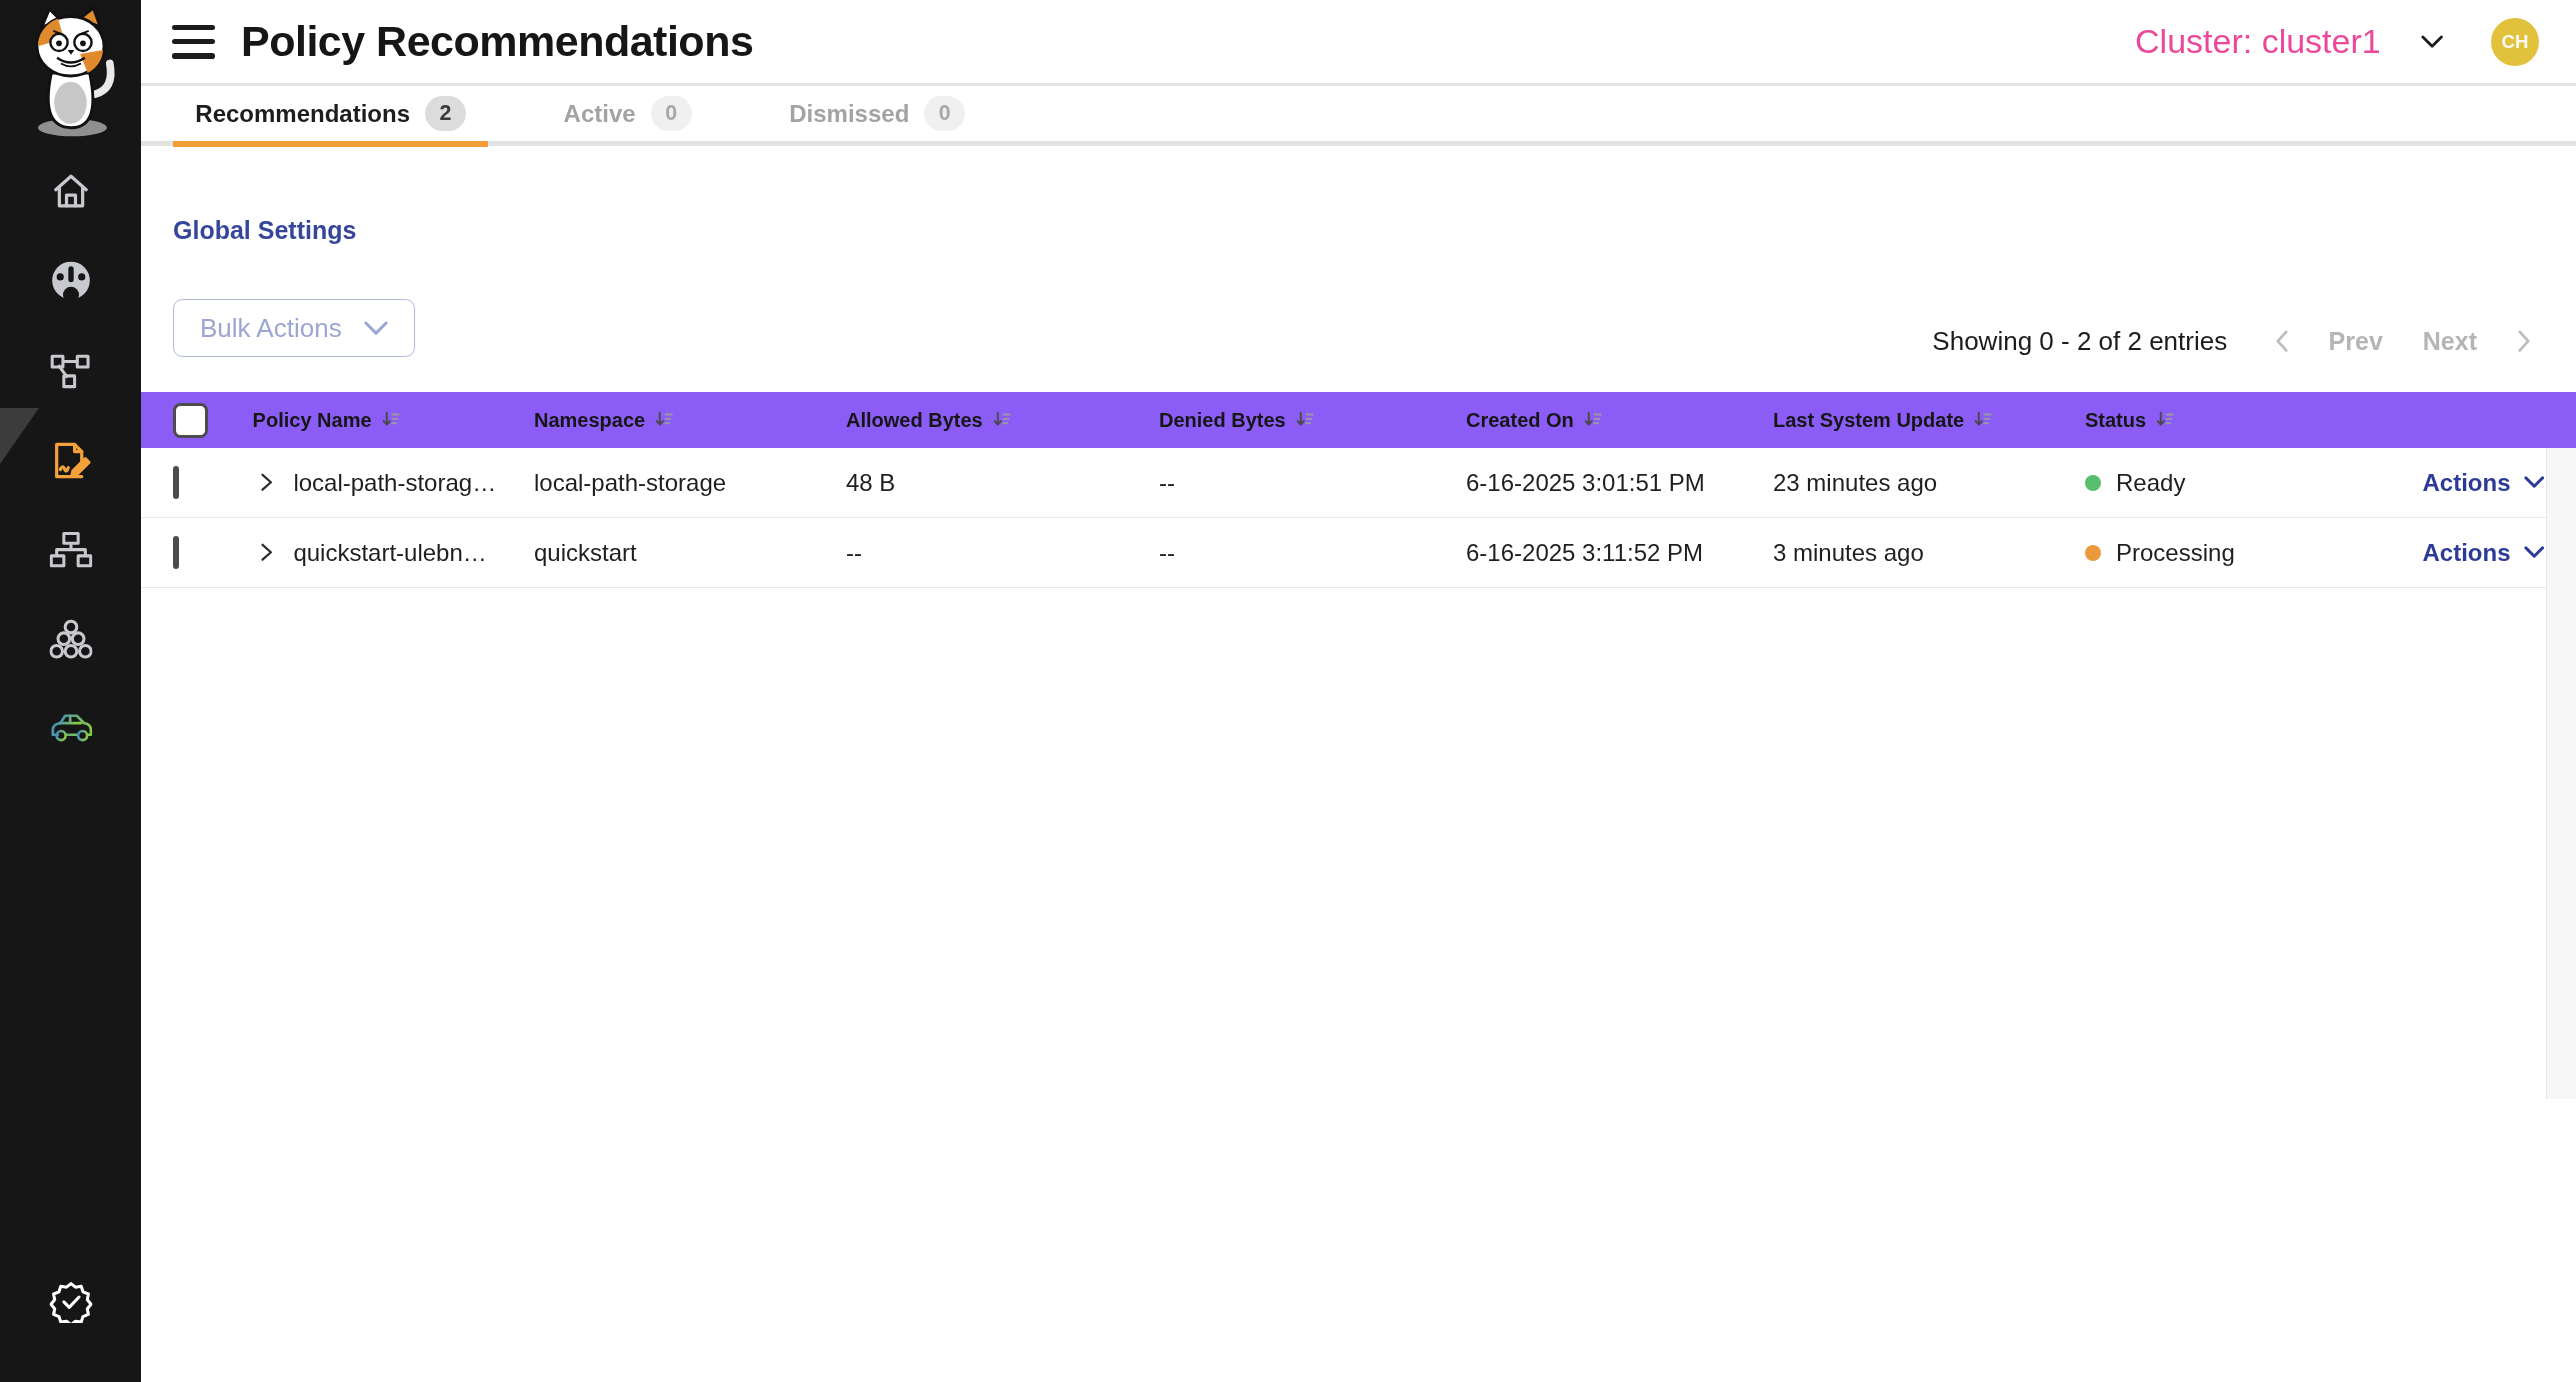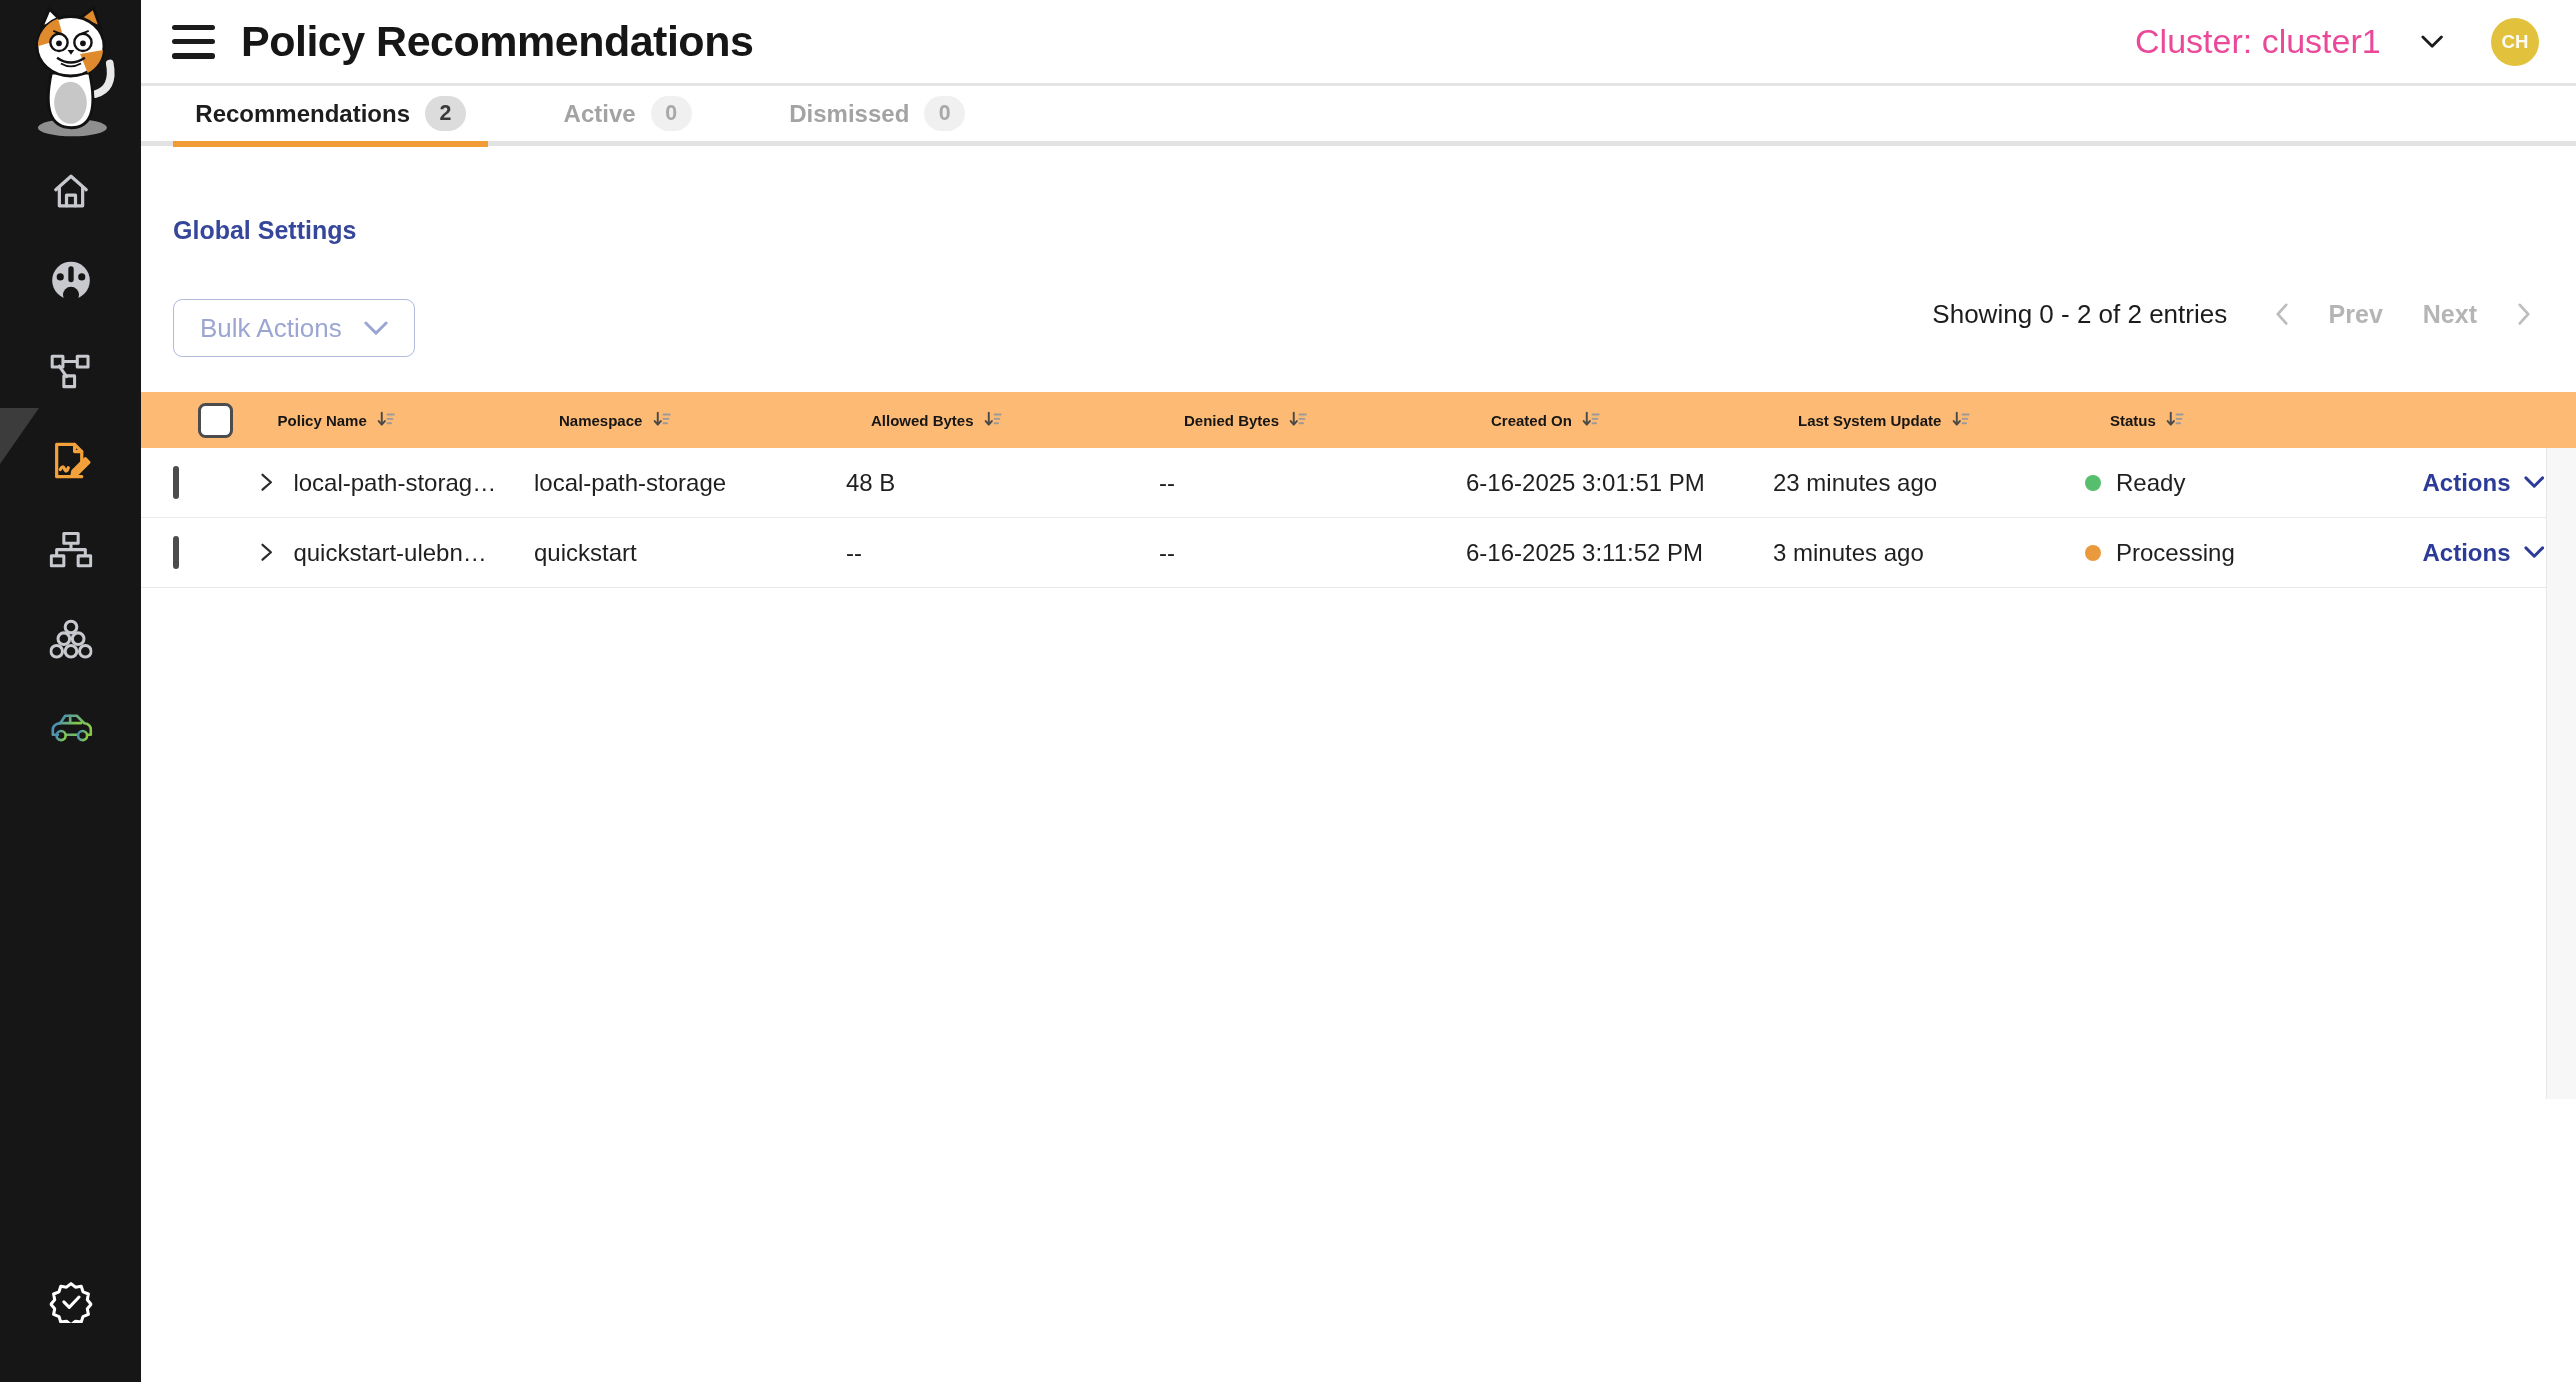--- a/index.html
+++ b/index.html
@@ -30,30 +30,30 @@
   .tab.active { color:#1d1d1d; font-weight:700; }
   .tab.active .badge { background:#dcdcdc; color:#3a3a3a; }
   .tab.active::after { content:""; position:absolute; left:0; right:0; bottom:-5.6px; height:5.6px; background:#F29C38; }
 
   .content { padding:0 45px 0 32px; }
 
   .desc-row { margin-top:70px; display:flex; align-items:center; justify-content:space-between; }
   .description { font-size:26px; color:#2a2a2a; }
   .global-settings { font-size:25px; font-weight:700; color:#36479B; cursor:pointer; }
 
-  .controls-row { margin-top:54px; display:flex; align-items:flex-start; justify-content:space-between; }
+  .controls-row { margin-top:54px; display:flex; align-items:flex-end; justify-content:space-between; }
   .bulk-btn { height:58px; padding:0 26px; border:1.9px solid #b1b9dd; border-radius:9.3px; background:#fff; display:flex; align-items:center; gap:22.3px; font-size:26px; color:#9ba6d3; cursor:pointer; }
   .paging { display:flex; align-items:center; gap:40px; }
   .paging-summary { font-size:26px; color:#1c1c1c; margin-right:7.4px; }
   .page-link { font-size:25px; font-weight:700; color:#b5b5b5; cursor:pointer; display:flex; align-items:center; }
 
   
   .table-wrap { position:relative; margin:35px -45px 0 -32px; }
   .thead, .trow { display:grid; grid-template-columns:106px 287px 312px 313px 307px 307px 312px 279px 1fr; align-items:center; }
-  .thead { height:56px; background:#fdba74; font-size:15px; font-weight:700; color:#161616;padding-left:25px; }
+  .thead { height:56px; background:#8b5cf6; font-size:20px; font-weight:700; color:#161616; }
   .trow { height:70px; background:#fff; border-bottom:1.9px solid #e9e9e9; font-size:24px; color:#1f1f1f; }
   .th { display:flex; align-items:center; gap:9.3px; cursor:pointer; }
   .th:first-child, .td:first-child { padding-left:32px; }
   .th.first { padding-left:5.6px; }
   .checkbox { width:35px; height:35px; border:3.7px solid #4c4c4c; border-radius:7.4px; background:#fff; cursor:pointer; }
   .name-cell { display:flex; align-items:center; }
   .expander { margin-left:7.4px; margin-right:15px; width:24px; height:24px; display:flex; align-items:center; justify-content:center; cursor:pointer; }
   .status-cell { display:flex; align-items:center; gap:15px; }
   .dot { width:16px; height:16px; border-radius:50%; }
   .actions-cell { display:flex; align-items:center; justify-content:flex-end; gap:13px; padding-right:32px; font-size:24px; font-weight:700; color:#2C3B97; cursor:pointer; }

